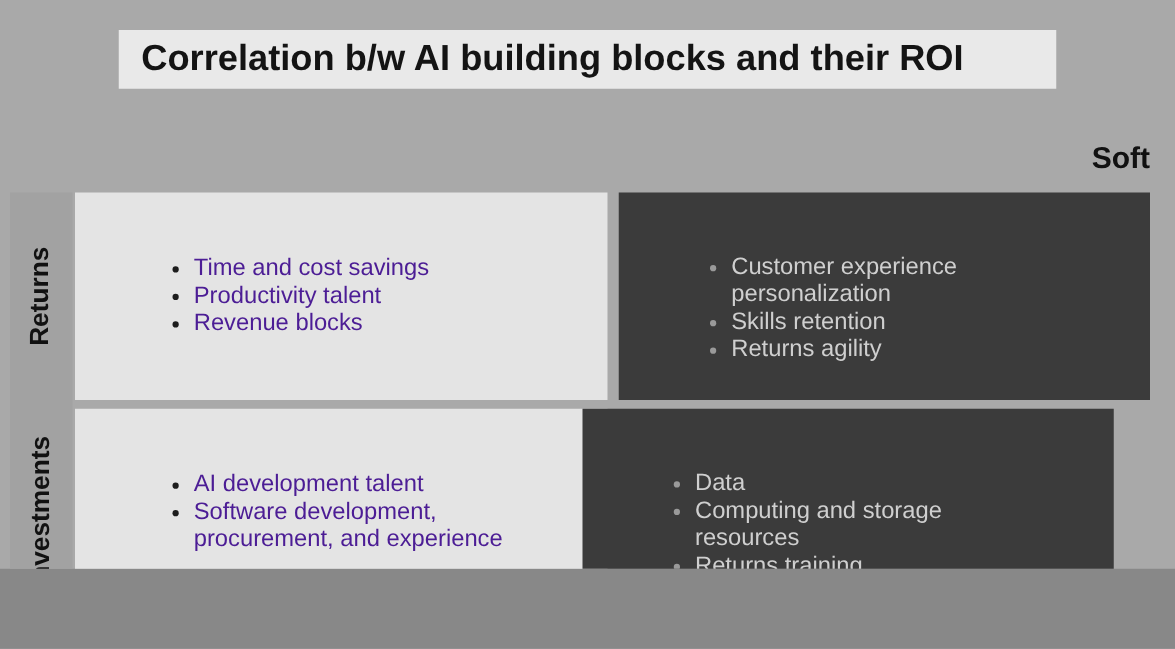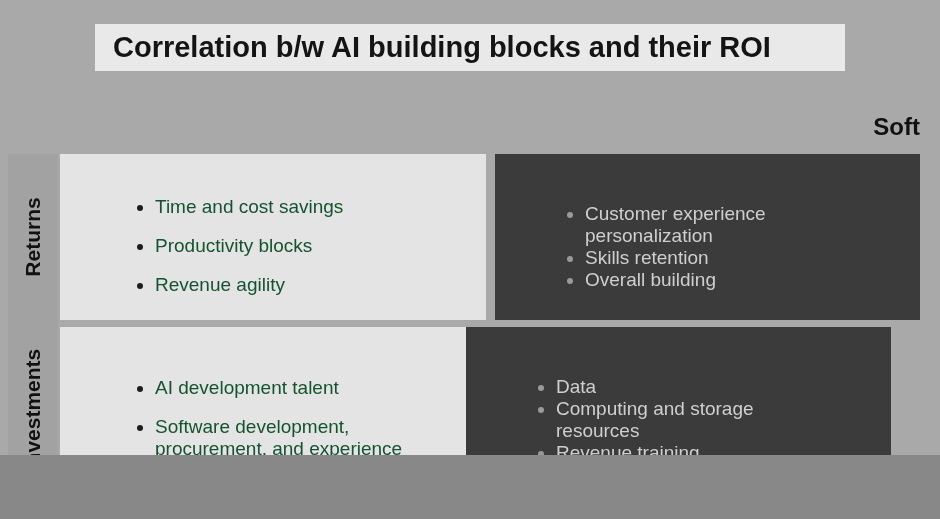--- a/index.html
+++ b/index.html
@@ -78,21 +78,21 @@
   .q-soft-investments   { left: 466px; top: 327px; width: 425px; height: 165px; }
   .quadrant ul {
     margin: 0;
     padding-left: 95px;
     list-style: disc outside;
     font-size: 19px;
     line-height: 22px;
   }
   .quadrant.dark ul { padding-left: 90px; margin-top: 20px; }
   .quadrant ul li { max-width: 250px; }
-  .quadrant.light ul li { color: #14532d; margin-top: 17px; }
+  .quadrant.light ul li { color: #4c1d95; }
   .quadrant.light ul li::marker { color: #1c1c1c; }
   .quadrant.dark ul li { color: #cfcfcf; max-width: 245px; }
   .quadrant.dark ul li::marker { color: #9a9a9a; }
 </style>
 </head>
 <body>
 
 <div class="canvas">
 
   <div class="title-box">
@@ -106,41 +106,41 @@
   <div class="row-label returns">
     <span>Returns</span>
   </div>
   <div class="row-label investments">
     <span>Investments</span>
   </div>
 
   <div class="quadrant light q-hard-returns">
     <ul>
       <li>Time and cost savings</li>
-      <li>Productivity blocks</li>
-      <li>Revenue agility</li>
+      <li>Productivity talent</li>
+      <li>Revenue blocks</li>
     </ul>
   </div>
 
   <div class="quadrant dark q-soft-returns">
     <ul>
       <li>Customer experience personalization</li>
       <li>Skills retention</li>
-      <li>Overall building</li>
+      <li>Returns agility</li>
     </ul>
   </div>
 
   <div class="quadrant light q-hard-investments">
     <ul>
       <li>AI development talent</li>
       <li>Software development, procurement, and experience</li>
     </ul>
   </div>
 
   <div class="quadrant dark q-soft-investments">
     <ul>
       <li>Data</li>
       <li>Computing and storage resources</li>
-      <li>Revenue training</li>
+      <li>Returns training</li>
     </ul>
   </div>
 
 </div>
 
 </body></html>

